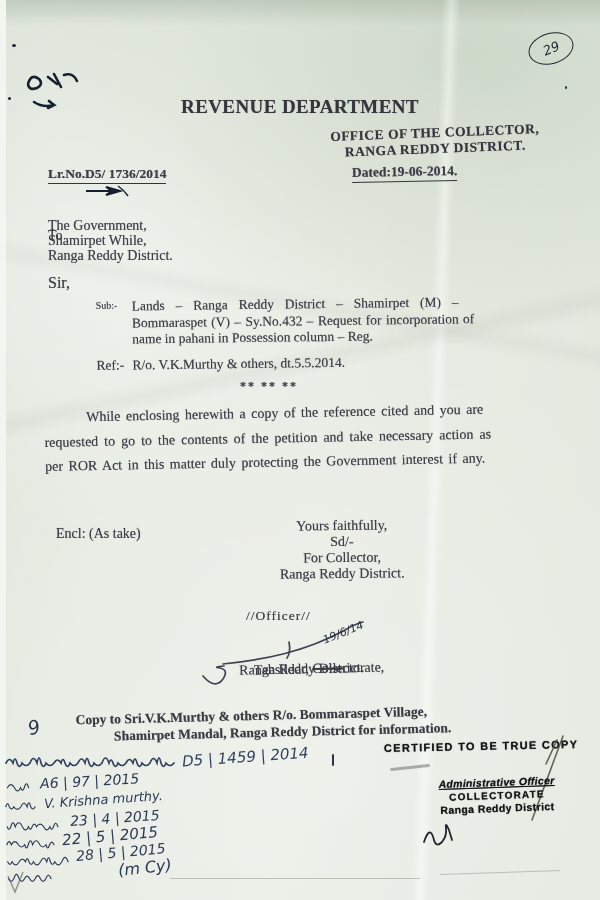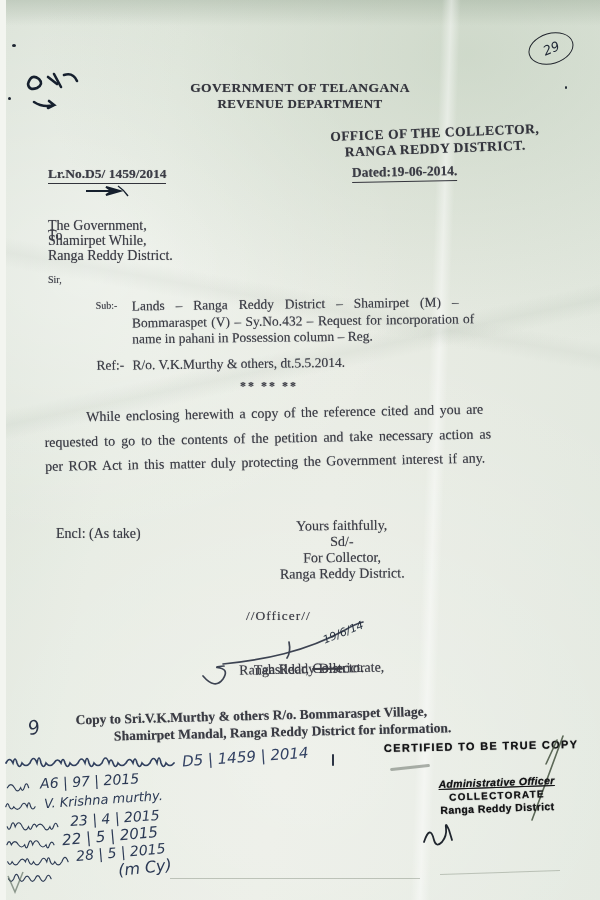--- a/index.html
+++ b/index.html
@@ -54,41 +54,40 @@
       <path d="M8,24 q3,-11 11,-5 q5,5 -2,9 q-8,3 -9,-4"></path>
       <path d="M28,17 l9,7 m-3,-10 l7,13"></path>
       <path d="M44,15 q9,-3 13,6"></path>
       <path d="M14,42 q9,6 20,3 l-5,-4 m5,4 l-6,3"></path>
     </g>
   </svg>
   <div class="speck" style="left:12px;top:44px;width:4px;height:3px;"></div>
   <div class="speck" style="left:8px;top:97px;width:3px;height:3px;"></div>
   <div class="speck" style="left:565px;top:86px;width:2px;height:3px;"></div>
 
-  <div class="t b ctr" style="top:80px;font-size:13.5px;letter-spacing:.4px;color:#34353d;">GOVERNMENT OF TELANGANA</div>
-  <div class="t b ctr" style="top:96px;font-size:13px;letter-spacing:.4px;color:#34353d;font-family:Liberation Serif, serif;">REVENUE DEPARTMENT</div>
+  <div class="t b ctr" style="top:96px;font-size:19px;letter-spacing:.4px;color:#34353d;font-family:Liberation Serif, serif;">REVENUE DEPARTMENT</div>
 
   <div style="position:absolute;left:300px;top:125px;width:270px;text-align:center;transform:rotate(-2.2deg);">
     <div class="t b" style="position:static;font-size:13.5px;letter-spacing:.5px;color:#34353d;">OFFICE OF THE COLLECTOR,</div>
     <div class="t b" style="position:static;font-size:13.5px;letter-spacing:.5px;color:#34353d;">RANGA REDDY DISTRICT.</div>
   </div>
 
-  <div class="t b u" style="left:48px;top:166px;font-size:13.5px;">Lr.No.D5/ 1459/2014</div>
+  <div class="t b u" style="left:48px;top:166px;font-size:13.5px;">Lr.No.D5/ 1736/2014</div>
   <svg class="mark" style="left:84px;top:185px;" width="46" height="12" viewBox="0 0 46 12">
     <path d="M2,6 h26 l-6,-4 l14,4 l-14,4 l6,-4" fill="#16202e" stroke="#16202e" stroke-width="2"></path>
     <path d="M34,1 q6,4 10,10" fill="none" stroke="#16202e" stroke-width="1.4"></path>
   </svg>
   <div class="t b u" style="left:352px;top:164px;font-size:13.5px;transform:rotate(-1deg);">Dated:19-06-2014.</div>
 
   <div class="t" style="left:48px;top:203px;font-size:14px;margin-top:25px;">To</div>
   <div class="t" style="left:48px;top:218px;font-size:14px;">The Government,</div>
   <div class="t" style="left:48px;top:233px;font-size:14px;">Shamirpet While,</div>
   <div class="t" style="left:48px;top:248px;font-size:14px;">Ranga Reddy District.</div>
 
-  <div class="t" style="left:48px;top:274px;font-size:10px;text-align:right;">Sir,</div>
+  <div class="t" style="left:48px;top:274px;font-size:16px;text-align:right;">Sir,</div>
 
   <div style="position:absolute;left:0;top:0;transform:rotate(-.7deg);">
     <div class="t" style="left:92px;top:301px;font-size:10px;">Sub:-</div>
     <div class="t" style="left:128px;top:300px;font-size:13.5px;word-spacing:7.5px;">Lands – Ranga Reddy District – Shamirpet (M) –</div>
     <div class="t" style="left:128px;top:317px;font-size:13.5px;word-spacing:1px;">Bommaraspet (V) – Sy.No.432 – Request for incorporation of</div>
     <div class="t" style="left:128px;top:333px;font-size:13.5px;">name in pahani in Possession column – Reg.</div>
 
     <div class="t" style="left:92px;top:359px;font-size:13.5px;">Ref:-</div>
     <div class="t" style="left:128px;top:359px;font-size:13.5px;">R/o. V.K.Murthy &amp; others, dt.5.5.2014.</div>
   </div>

